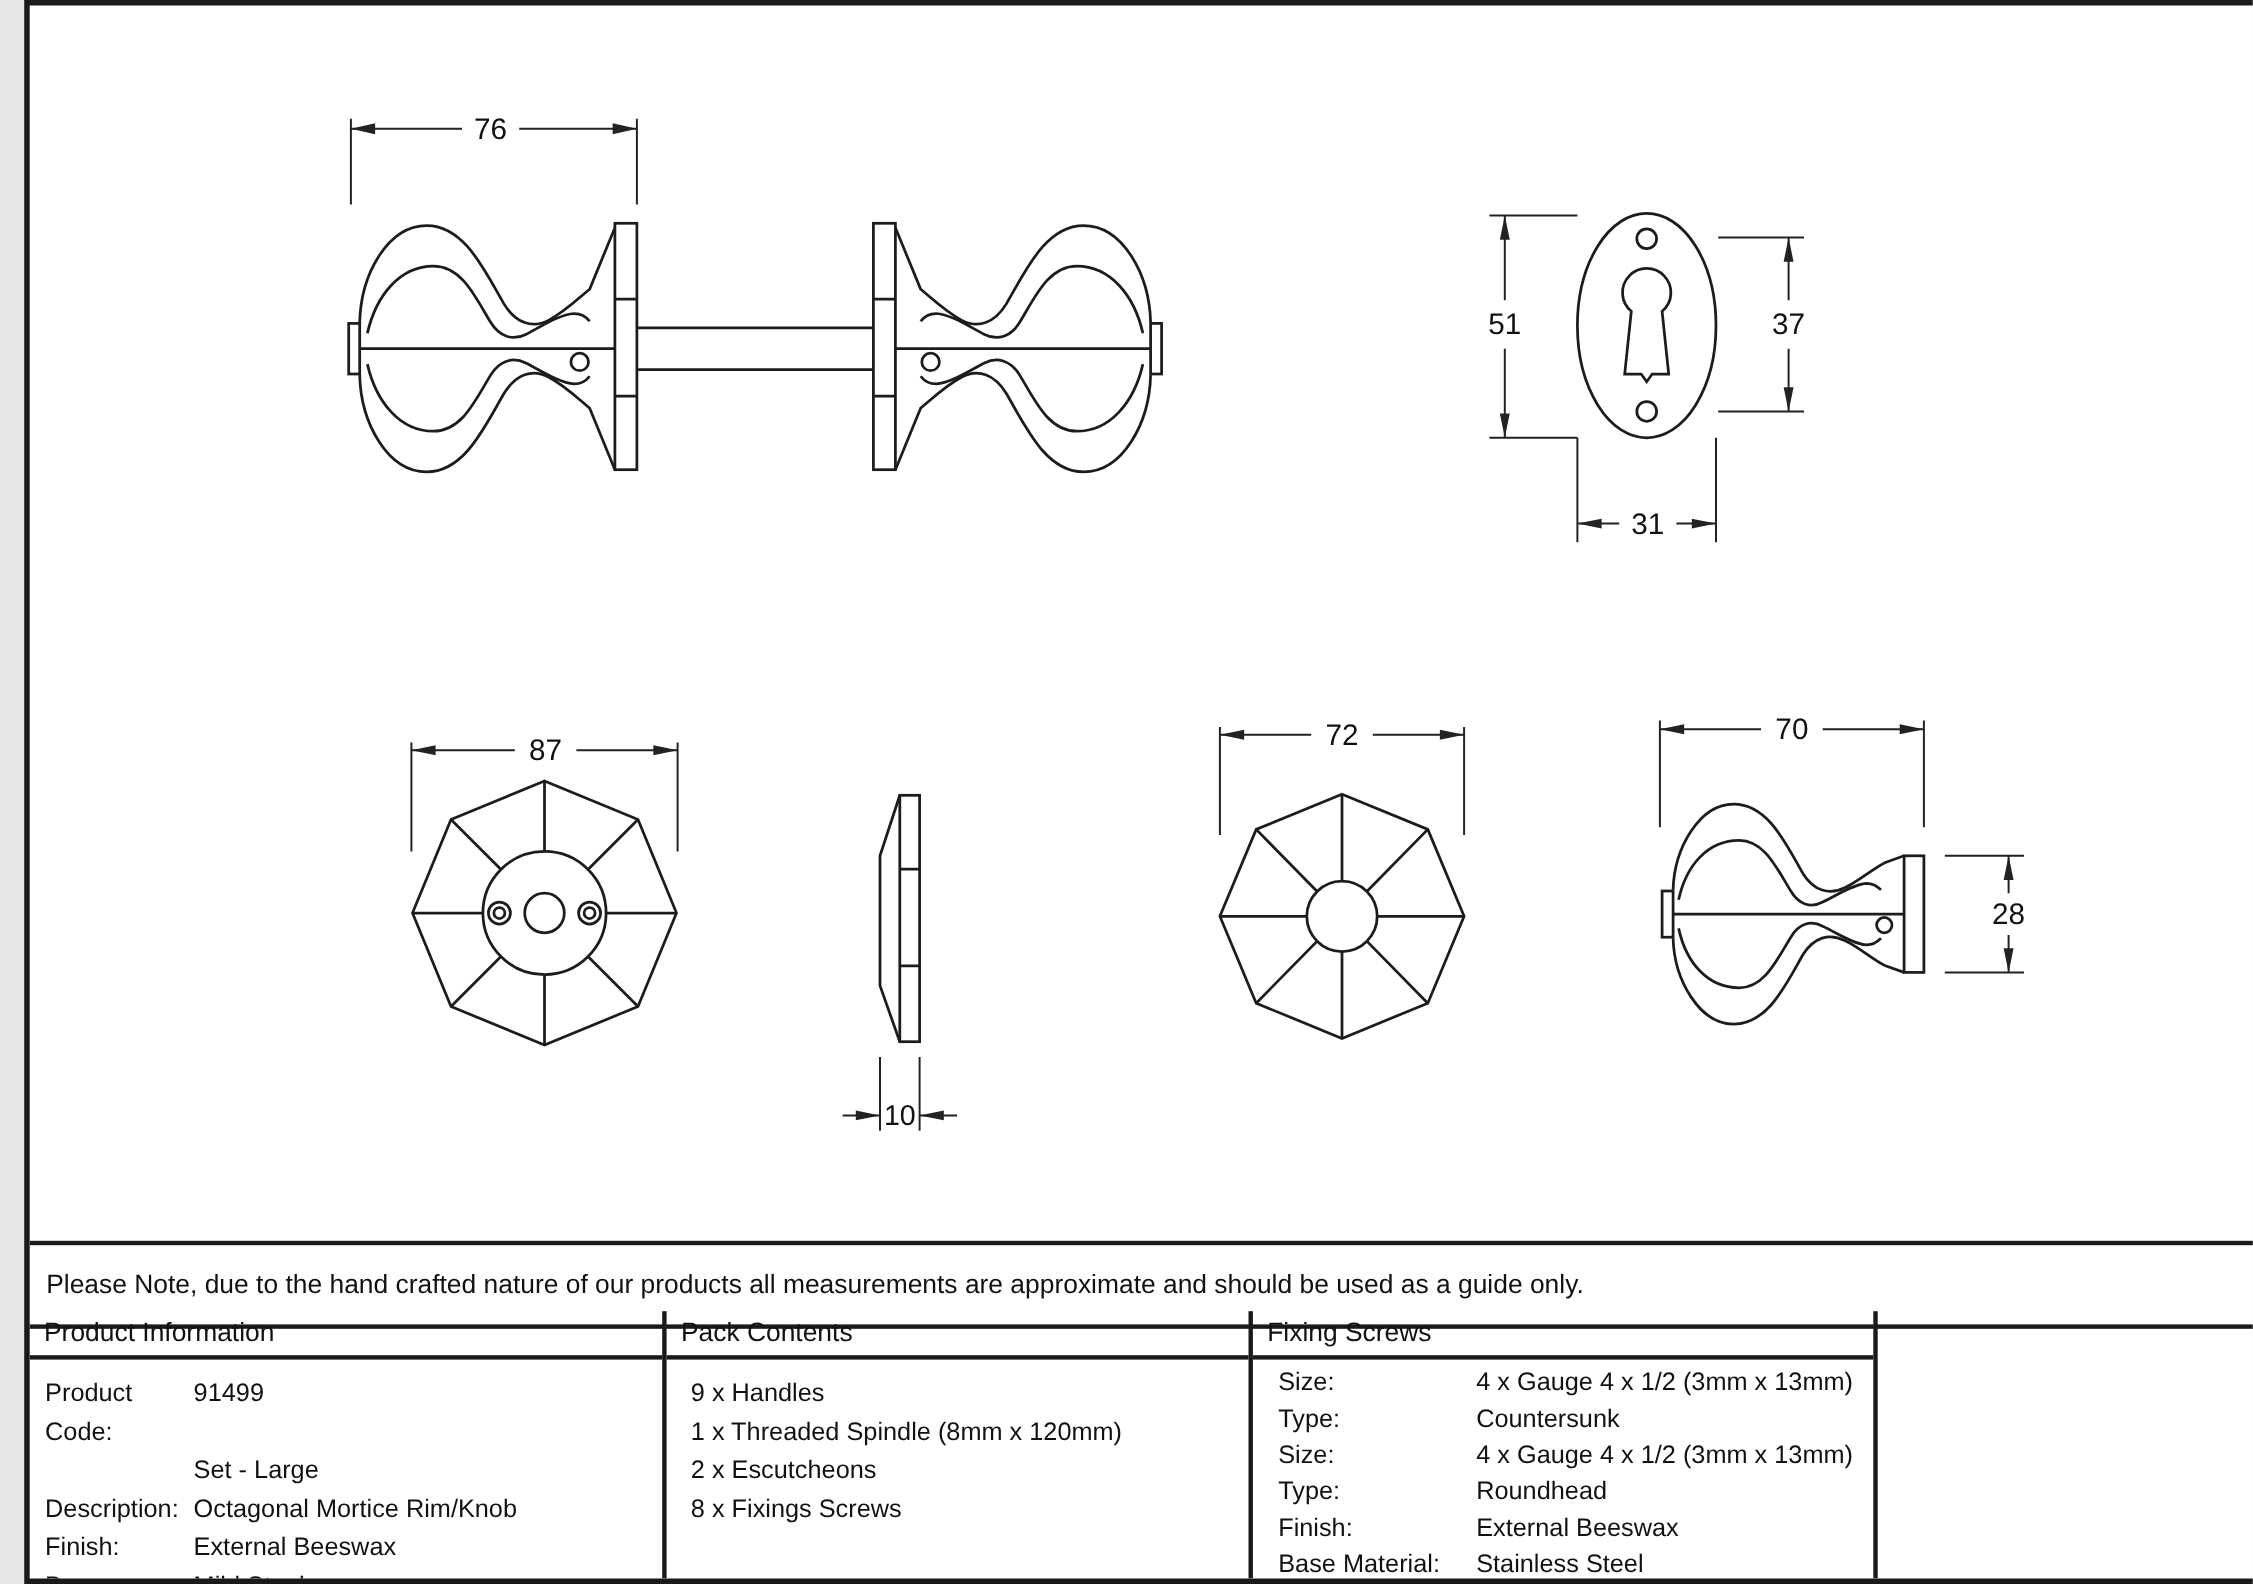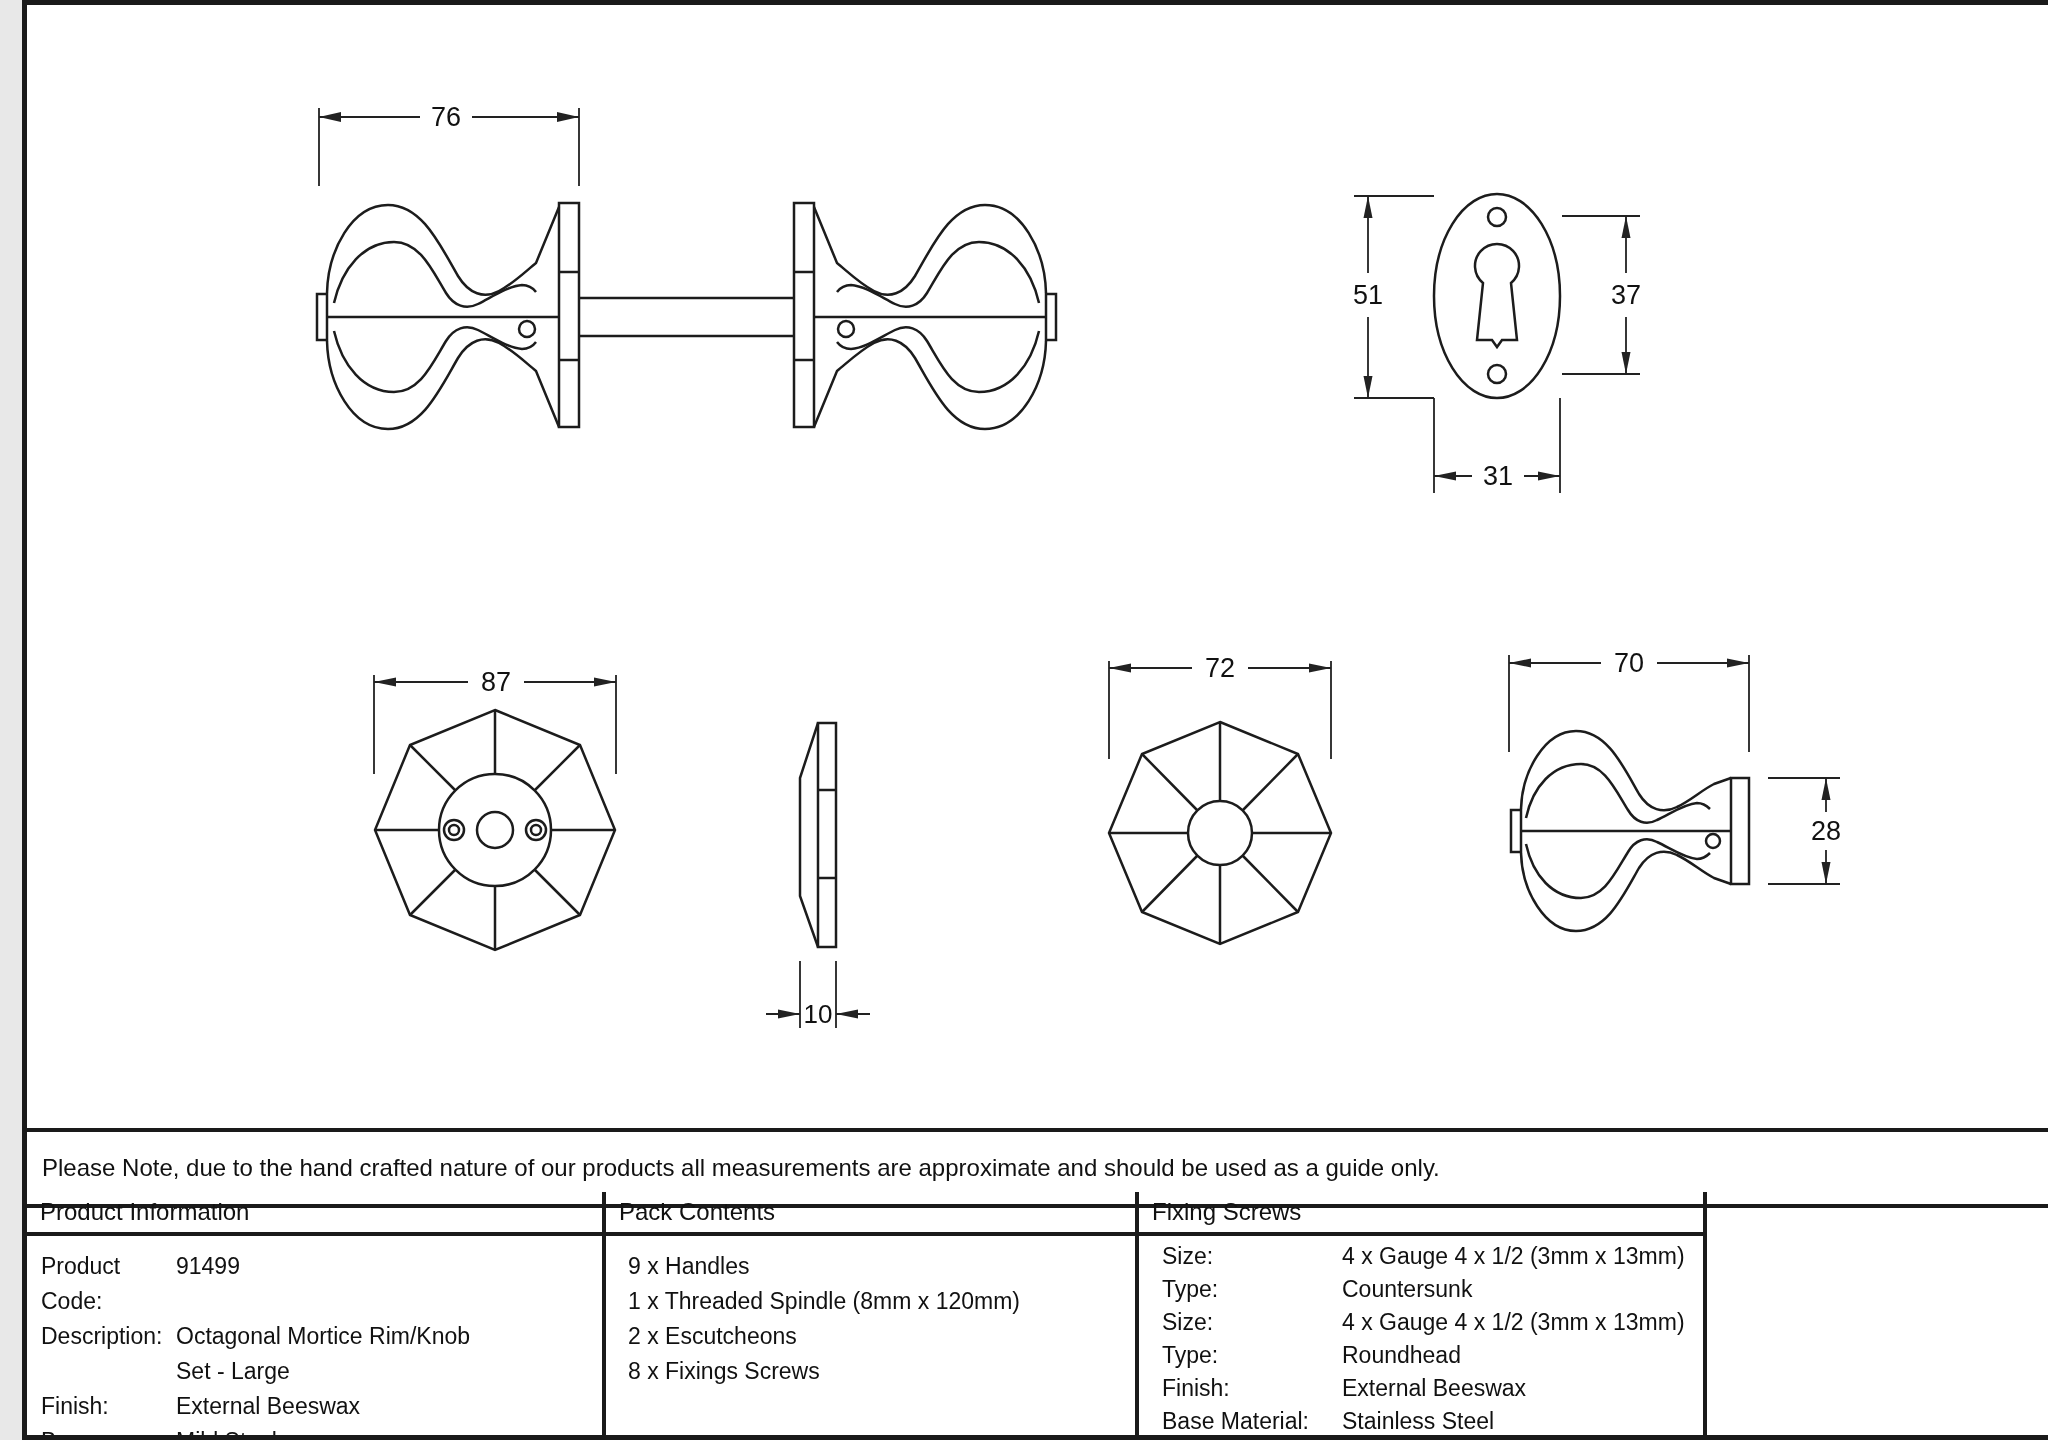--- a/index.html
+++ b/index.html
@@ -198,26 +198,26 @@
   <div id="info-table">
 
     <div id="col-product" class="col bordered">
       <div class="col-header">Product Information</div>
       <div class="col-body">
         <div class="kv-row">
           <span class="k">Product Code:</span>
           <span class="v">91499</span>
         </div>
         <div class="kv-row">
+          <span class="k"></span>
+          <span class="v">Set - Large</span>
+        </div>
+        <div class="kv-row">
           <span class="k">Description:</span>
           <span class="v">Octagonal Mortice Rim/Knob</span>
-        </div>
-        <div class="kv-row">
-          <span class="k"></span>
-          <span class="v">Set - Large</span>
         </div>
         <div class="kv-row">
           <span class="k">Finish:</span>
           <span class="v">External Beeswax</span>
         </div>
         <div class="kv-row">
           <span class="k">Base Material:</span>
           <span class="v">Mild Steel</span>
         </div>
       </div>

